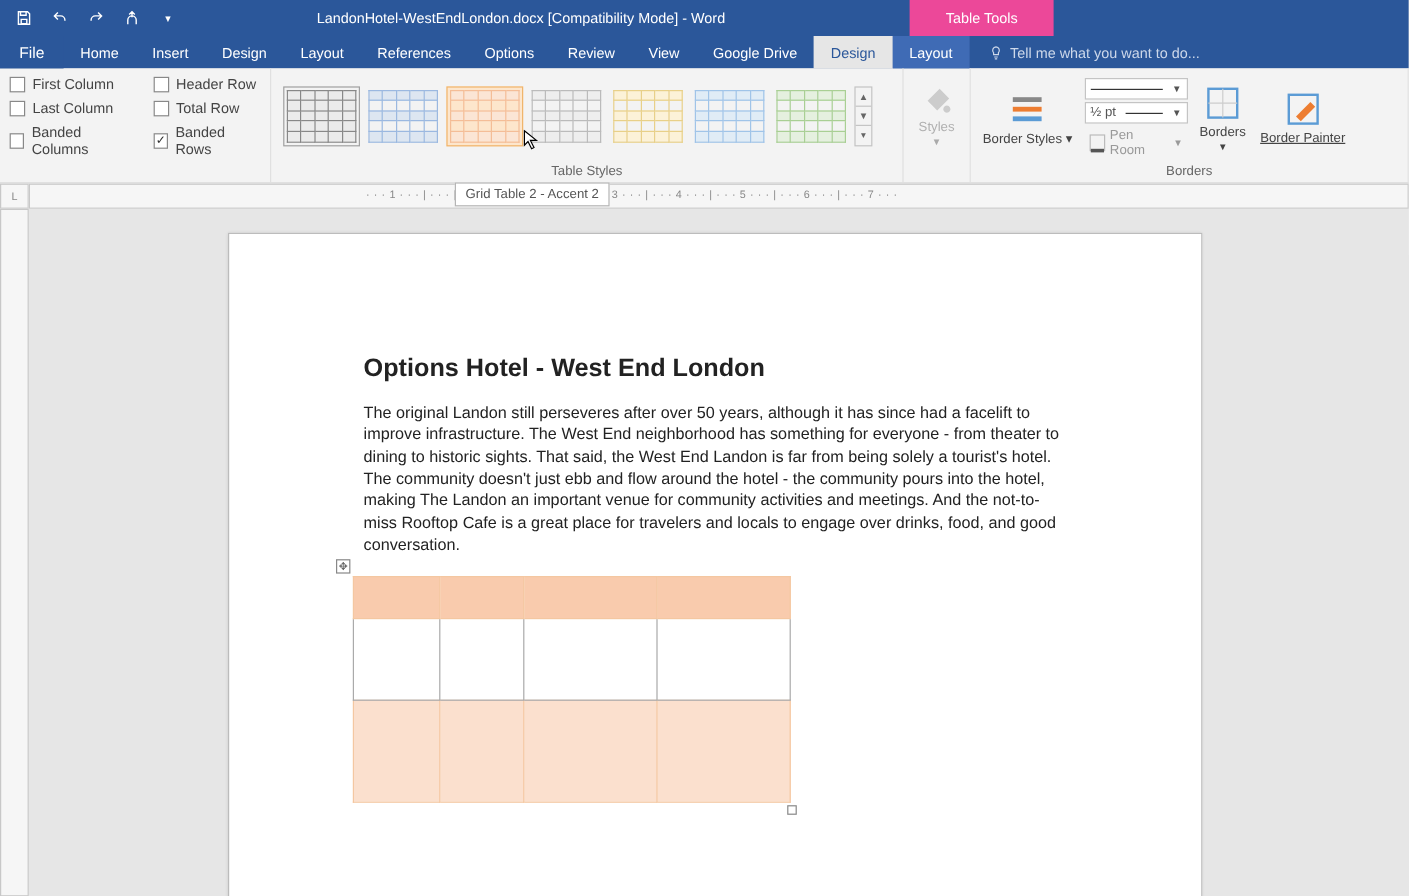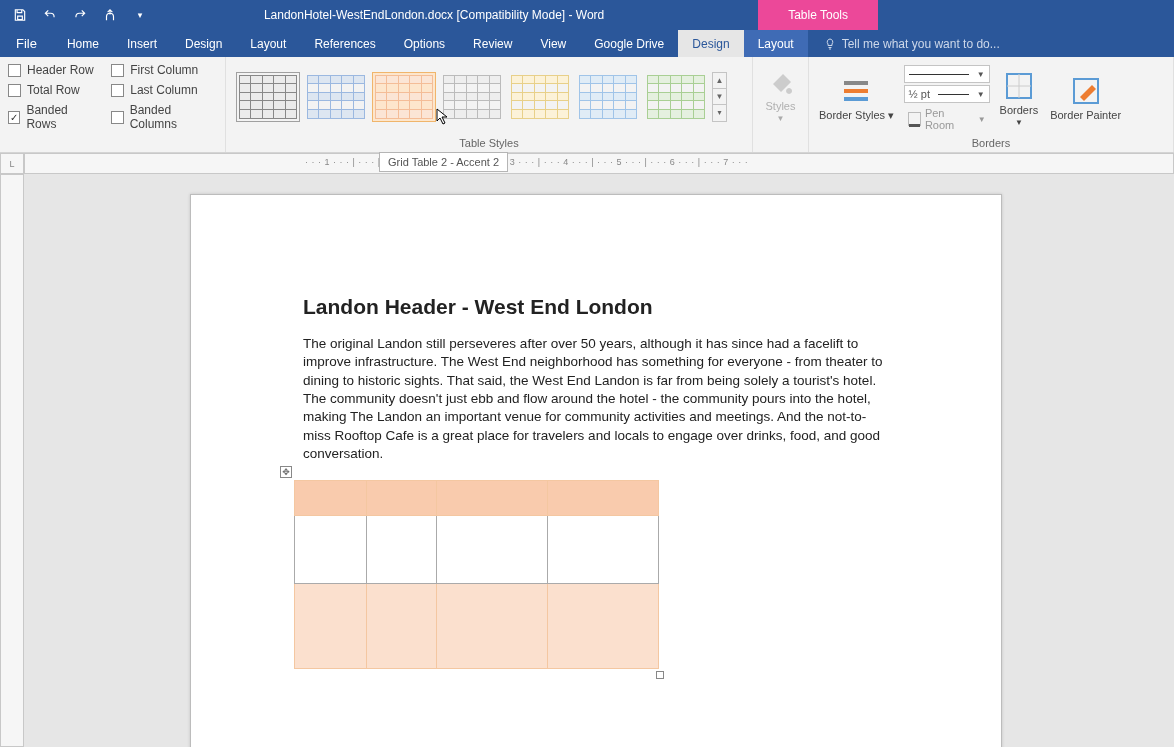--- a/index.html
+++ b/index.html
@@ -160,43 +160,43 @@
   </div>
 </div>
 
 <div class="ribbon">
 
   <div class="group opts">
     <div class="opt-cols">
       <div class="opt-col">
         <label class="chk">
             <span class="chk-box"></span>
+            <span>First Column</span>
+          </label>
+        <label class="chk">
+            <span class="chk-box"></span>
+            <span>Last Column</span>
+          </label>
+        <label class="chk">
+            <span class="chk-box"></span>
+            <span>Banded Columns</span>
+          </label>
+      </div>
+      <div class="opt-col">
+        <label class="chk">
+            <span class="chk-box"></span>
             <span>Header Row</span>
           </label>
         <label class="chk">
             <span class="chk-box"></span>
             <span>Total Row</span>
           </label>
         <label class="chk">
             <span class="chk-box">✓</span>
             <span>Banded Rows</span>
-          </label>
-      </div>
-      <div class="opt-col">
-        <label class="chk">
-            <span class="chk-box"></span>
-            <span>First Column</span>
-          </label>
-        <label class="chk">
-            <span class="chk-box"></span>
-            <span>Last Column</span>
-          </label>
-        <label class="chk">
-            <span class="chk-box"></span>
-            <span>Banded Columns</span>
           </label>
       </div>
     </div>
   </div>
 
   <div class="group gallery-group">
     <div class="gallery">
       <div class="style-thumb sel">
           <table class="mini plain">
             <tbody>
@@ -536,21 +536,21 @@
             <line x1="16" y1="4" x2="16" y2="28" stroke="#ccc"></line>
           </svg>
         <span>Borders</span>
         <span style="font-size:8px;">▼</span>
       </div>
       <div class="big-btn">
         <svg viewBox="0 0 32 32">
             <rect x="4" y="4" width="24" height="24" fill="none" stroke="#5b9bd5" stroke-width="2"></rect>
             <path d="M10 22 L22 10 L26 14 L14 26z" fill="#ed7d31"></path>
           </svg>
-        <span style="text-align:left;line-height:1.1;">Border Painter</span>
+        <span style="text-align:left;line-height:1.1;text-decoration:underline;">Border Painter</span>
       </div>
     </div>
     <div class="group-label">Borders</div>
   </div>
 </div>
 
 <div class="hruler-wrap">
   <div class="corner">L</div>
   <div class="hruler">
     <span class="hruler-text">· · · 1 · · · | · · · | · · · 1 · · · | · · · 2 · · · | · · · 3 · · · | · · · 4 · · · | · · · 5 · · · | · · · 6 · · · | · · · 7 · · ·</span>
@@ -564,21 +564,21 @@
       <path d="M1 1 L1 13 L4 10 L7 16 L9 15 L6 9 L11 9 Z" fill="#fff" stroke="#000" stroke-width="1"></path>
     </svg>
 </div>
 
 <div class="workspace">
   <div class="vruler">
       <div class="vruler-inner"></div>
     </div>
   <div class="doc-scroll">
     <div class="page">
-      <h1 class="doc-h1">Landon Header - West End London</h1>
+      <h1 class="doc-h1">Options Hotel - West End London</h1>
       <p class="doc-p">The original Landon still perseveres after over 50 years, although it has since had a facelift to improve infrastructure. The West End neighborhood has something for everyone - from theater to dining to historic sights. That said, the West End Landon is far from being solely a tourist's hotel. The community doesn't just ebb and flow around the hotel - the community pours into the hotel, making The Landon an important venue for community activities and meetings. And the not-to-miss Rooftop Cafe is a great place for travelers and locals to engage over drinks, food, and good conversation.</p>
       <div style="position:relative; left:-9px;">
         <div class="tbl-handle" style="left:-14px; top:-14px;">✥</div>
         <table class="doc-table">
           <tbody>
               <tr class="header">
                 <td></td>
                 <td></td>
                 <td></td>
                 <td></td>

